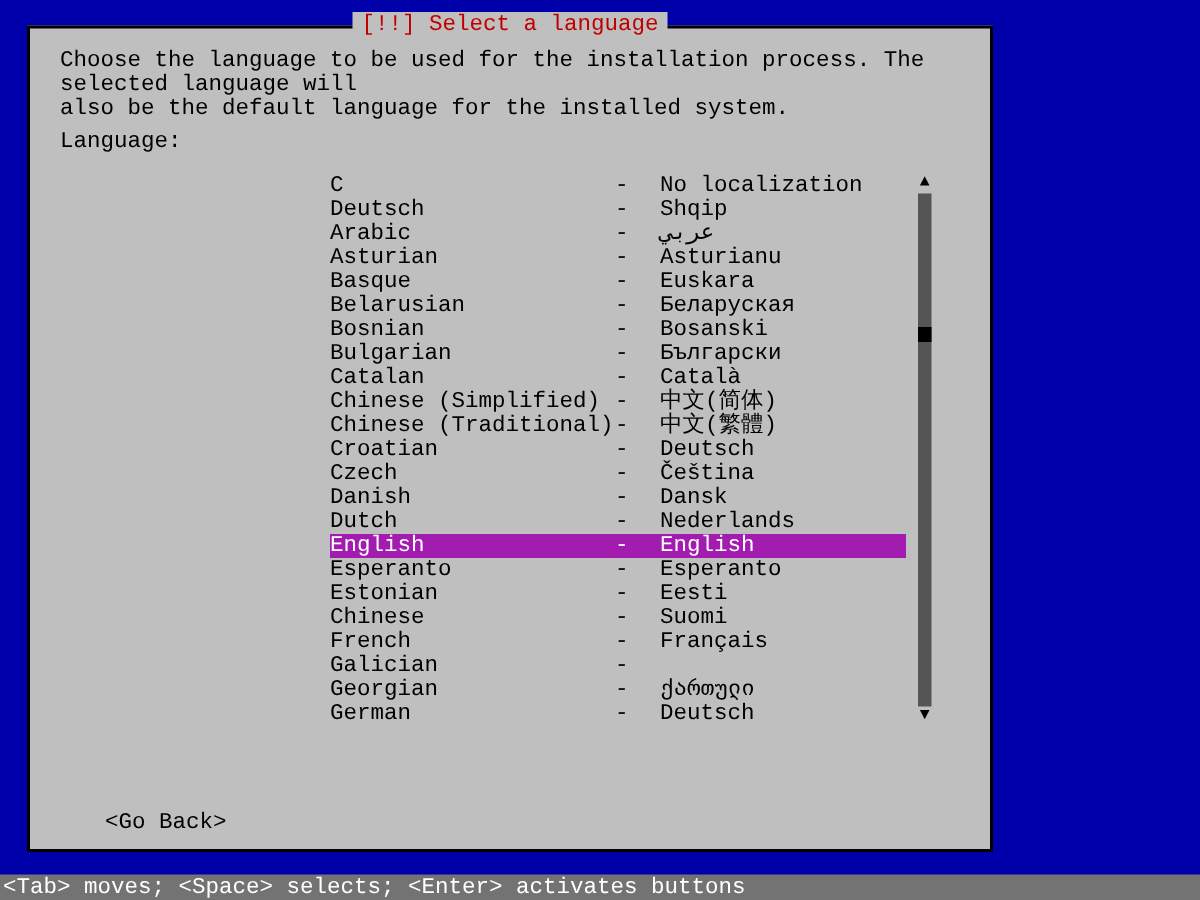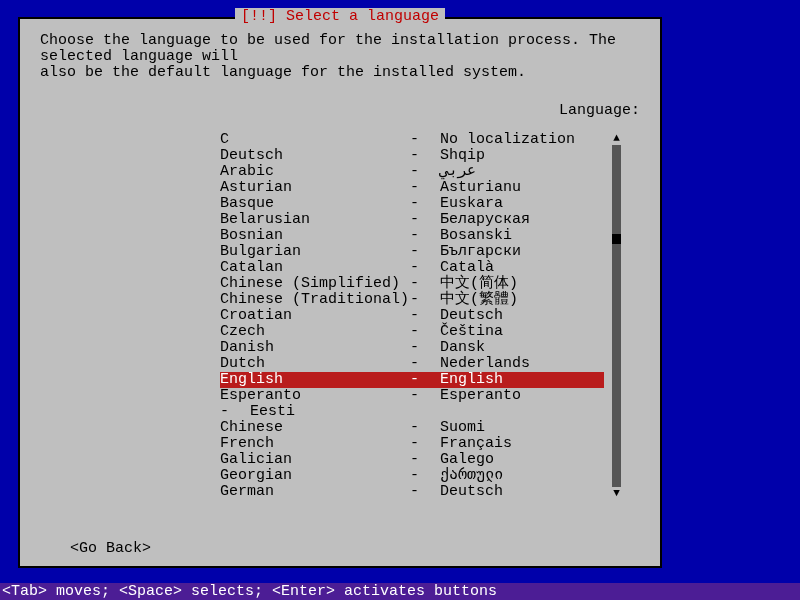--- a/index.html
+++ b/index.html
@@ -37,40 +37,39 @@
   .content {
     padding: 14px 20px 0 20px;
   }
   .description {
     color: #000;
     white-space: pre-wrap;
     line-height: 16px;
   }
   .label {
     color: #000;
-    margin-top: 22px;
-    text-align: right;
+    margin-top: 6px;
   }
   .list-area {
     margin-top: 14px;
     margin-left: 180px;
     display: flex;
   }
   .list {
     width: 384px;
   }
   .row {
     display: flex;
     color: #000;
     line-height: 16px;
     height: 16px;
     cursor: pointer;
   }
   .row.selected {
-    background: #b91c1c;
+    background: #a21caf;
     color: #fff;
   }
   .col1 { width: 190px; white-space: pre; }
   .col-dash { width: 30px; white-space: pre; }
   .col2 { flex: 1; white-space: pre; }
   .scrollbar {
     width: 9px;
     margin-left: 8px;
     position: relative;
     display: flex;
@@ -102,21 +101,21 @@
     left: 50px;
     color: #000;
     cursor: pointer;
   }
   .hint-bar {
     position: absolute;
     left: 0;
     bottom: 0;
     width: 800px;
     height: 17px;
-    background: #4c1d95;
+    background: #737373;
     color: #fff;
     padding-left: 2px;
     font-size: 15px;
     line-height: 17px;
     white-space: pre;
   }
 </style>
 </head>
 <body>
 
@@ -209,37 +208,37 @@
             <span class="col1">English</span>
             <span class="col-dash">-</span>
             <span class="col2">English</span>
           </div>
           <div class="row">
             <span class="col1">Esperanto</span>
             <span class="col-dash">-</span>
             <span class="col2">Esperanto</span>
           </div>
           <div class="row">
+            <span class="col1">Estonian</span>
             <span class="col-dash">-</span>
             <span class="col2">Eesti</span>
           </div>
           <div class="row">
             <span class="col1">Chinese</span>
             <span class="col-dash">-</span>
             <span class="col2">Suomi</span>
           </div>
           <div class="row">
             <span class="col1">French</span>
             <span class="col-dash">-</span>
             <span class="col2">Français</span>
           </div>
           <div class="row">
             <span class="col1">Galician</span>
             <span class="col-dash">-</span>
-            <span class="col2">Galego</span>
           </div>
           <div class="row">
             <span class="col1">Georgian</span>
             <span class="col-dash">-</span>
             <span class="col2">ქართული</span>
           </div>
           <div class="row">
             <span class="col1">German</span>
             <span class="col-dash">-</span>
             <span class="col2">Deutsch</span>

